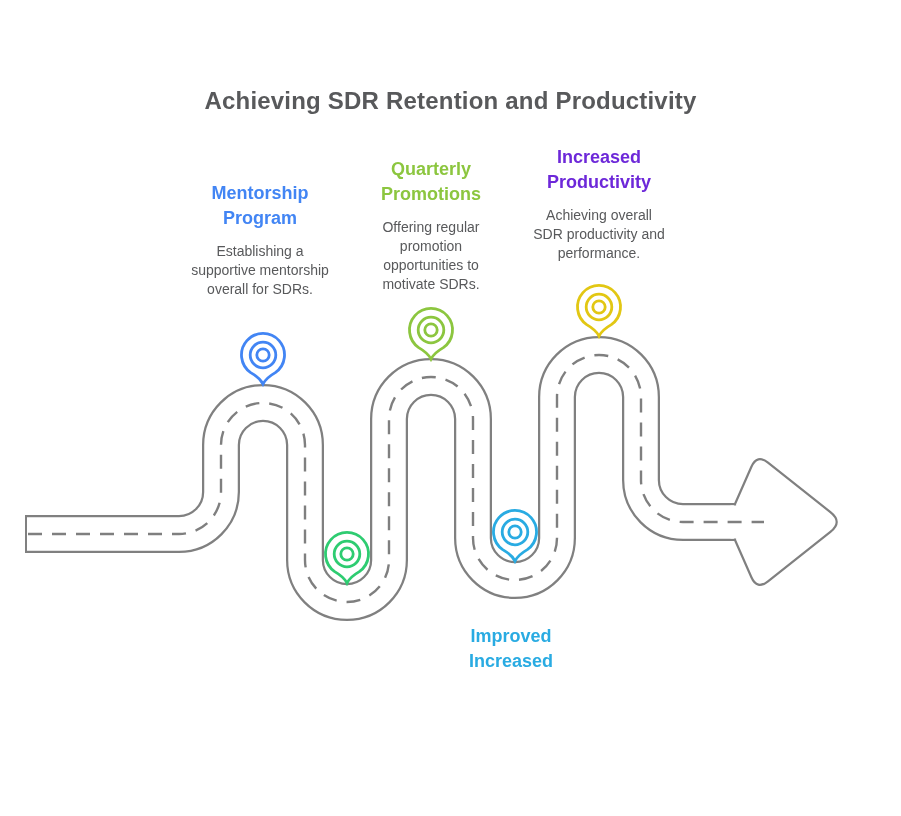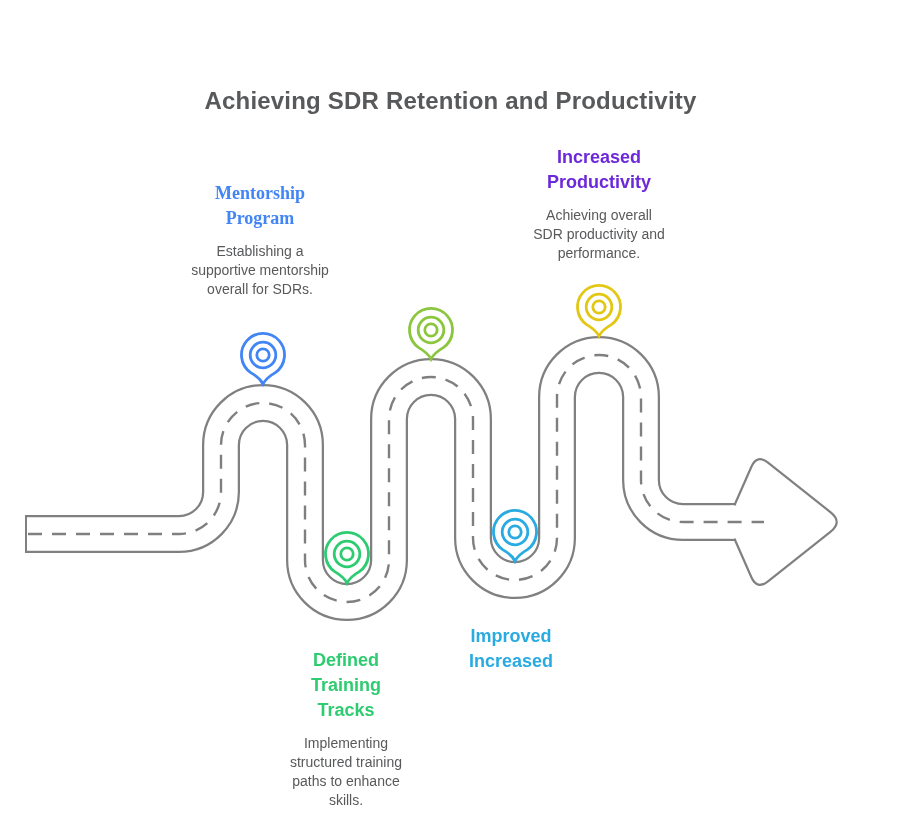--- a/index.html
+++ b/index.html
@@ -112,29 +112,29 @@
     </g>
 
     <g transform="translate(599,300)" fill="none" stroke-width="2.8" stroke="#E2C713">
       <path d="M 0 0 Q -3 -6 -12.3 -11.4 A 21.5 21.5 0 1 1 12.3 -11.4 Q 3 -6 0 0 Z" fill="#ffffff"></path>
       <circle cx="0" cy="-29" r="12.8"></circle>
       <circle cx="0" cy="-29" r="6.2"></circle>
     </g>
   </svg>
 
   <div class="milestone pos-0">
-    <div class="m-title" style="color: rgb(66, 133, 244); font-family: Liberation Serif, serif;">Mentorship Program</div>
+    <div class="m-title" style="color: rgb(66, 133, 244);">Mentorship Program</div>
     <div class="m-desc">Establishing a supportive mentorship overall for SDRs.</div>
   </div>
 
-  <div class="milestone pos-1">
-    <div class="m-title" style="color: rgb(46, 204, 113);">Defined Training Tracks</div>
-    <div class="m-desc">Implementing structured training paths to enhance skills.</div>
+
+  <div class="milestone pos-2">
+    <div class="m-title" style="color: rgb(140, 198, 63);">Quarterly Promotions</div>
+    <div class="m-desc">Offering regular promotion opportunities to motivate SDRs.</div>
   </div>
-
 
   <div class="milestone pos-3">
     <div class="m-title" style="color: rgb(41, 171, 226);">Improved Increased</div>
   </div>
 
   <div class="milestone pos-4">
     <div class="m-title" style="color: #6d28d9;">Increased Productivity</div>
     <div class="m-desc">Achieving overall SDR productivity and performance.</div>
   </div>
 

